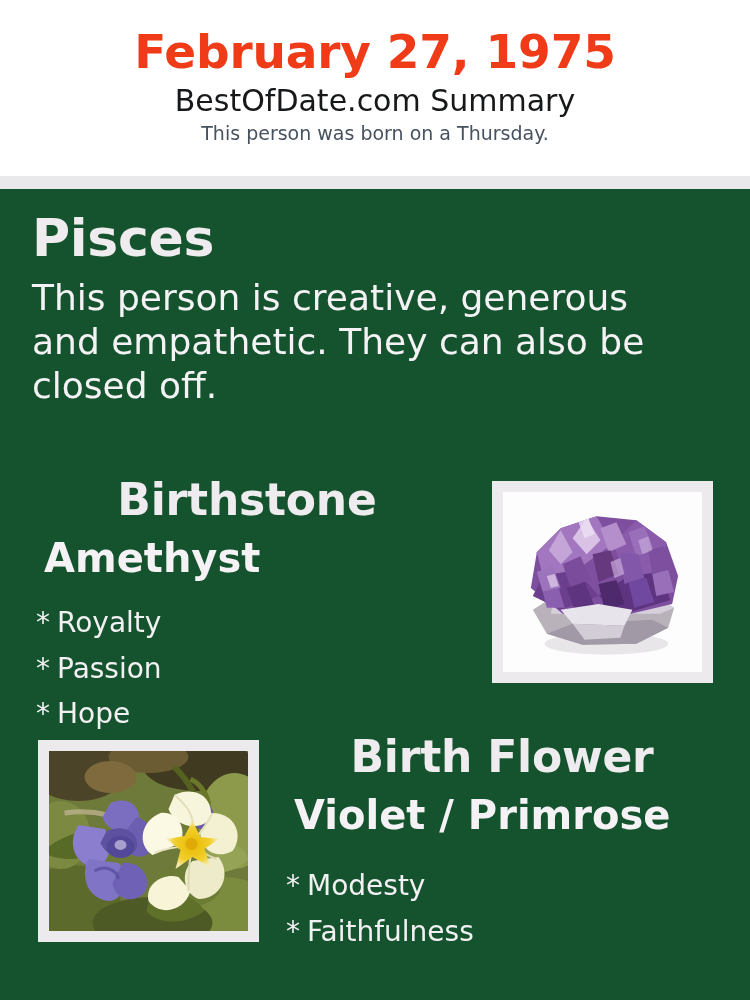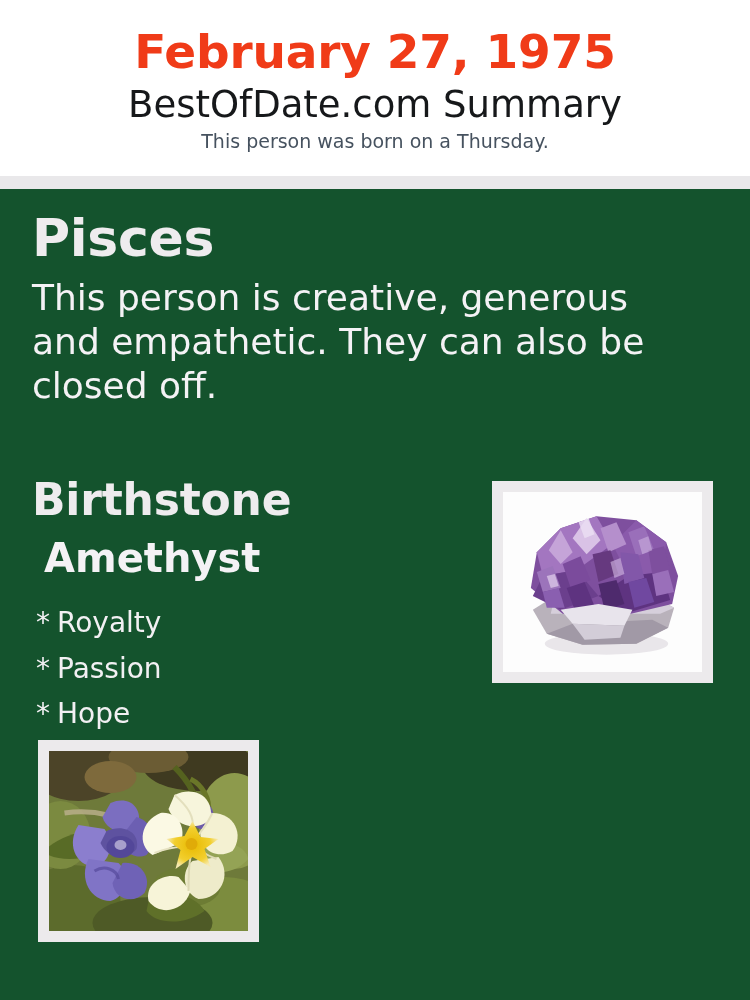--- a/index.html
+++ b/index.html
@@ -37,21 +37,21 @@
     font-size: 47px;
     font-weight: bold;
     line-height: 1.12;
     color: #f03b18;
     letter-spacing: -0.2px;
     font-family: "DejaVu Sans", "Liberation Sans", sans-serif;
   }
   .header-site {
     margin: 0;
     padding-top: 5px;
-    font-size: 37px;
+    font-size: 30px;
     font-weight: normal;
     line-height: 1.15;
     color: #16181a;
   }
   .header-note {
     margin: 0;
     padding-top: 5px;
     font-size: 19px;
     font-weight: normal;
     line-height: 1.15;
@@ -107,20 +107,21 @@
     left: 32px;
     width: 430px;
   }
   .section-heading {
     margin: 0;
     font-size: 44px;
     font-weight: bold;
     line-height: 1.05;
     color: #eeecee;
     letter-spacing: -0.2px;
+    text-align: center;
   }
   .section-sub {
     margin: 12px;
     padding-top: 2px;
     font-size: 40px;
     font-weight: bold;
     line-height: 1.08;
     color: #f4f2f5;
   }
   .traits {
@@ -318,15 +319,23 @@
             <path d="M140 140 C140 126 140 116 142 106" stroke="#ddd9b4" stroke-width="2" fill="none"></path>
             <path d="M106 102 C116 98 126 96 134 96" stroke="#e6e2c2" stroke-width="2" fill="none"></path>
 
             <path d="M144 70 L152 86 L170 88 L156 98 L162 116 L144 106 L127 118 L132 99 L118 88 L136 85 Z" fill="url(#primCenter)"></path>
             <circle cx="143" cy="93" r="6" fill="#e0ab08"></circle>
           </g>
         </svg>
       </div>
     </div>
 
+    <div class="flower-block">
+      <h2 class="section-heading">Birth Flower</h2>
+      <div class="section-sub">Violet / Primrose</div>
+      <ul class="traits">
+        <li><span class="trait-star">*</span><span>Modesty</span></li>
+        <li><span class="trait-star">*</span><span>Faithfulness</span></li>
+      </ul>
+    </div>
 
   </div>
 </div>
 
 </body></html>

